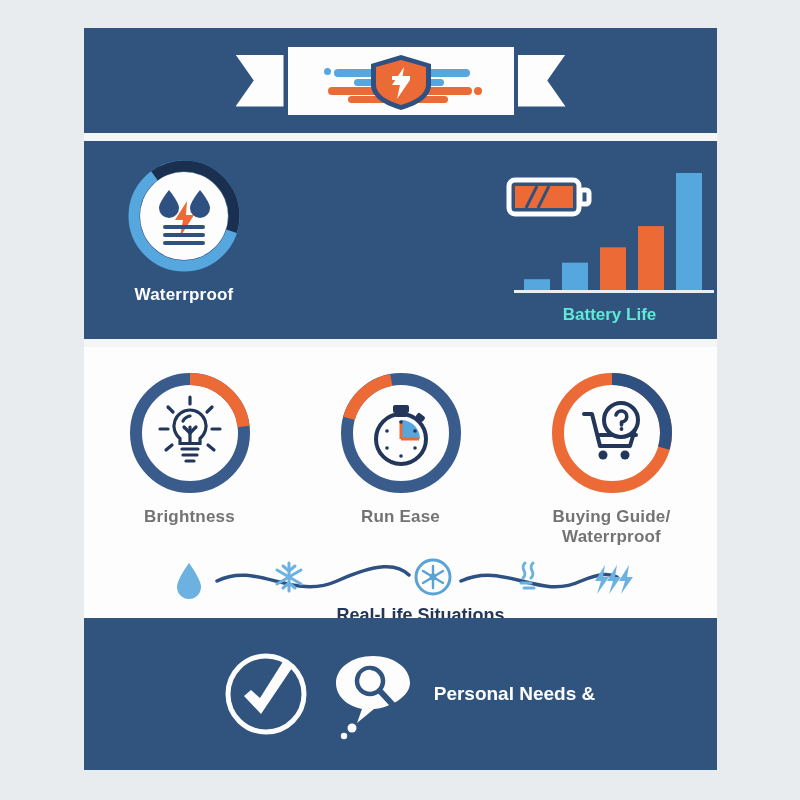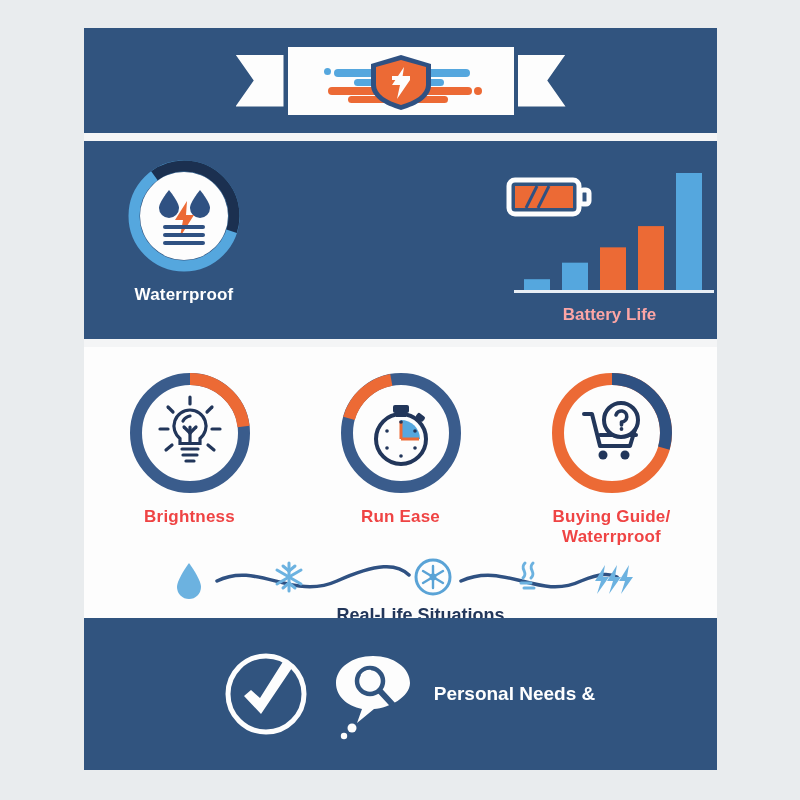--- a/index.html
+++ b/index.html
@@ -77,29 +77,29 @@
   .donut-wrap svg { display: block; }
 
   .cell-label {
     margin-top: 10px;
     color: #ffffff;
     font-size: 17px;
     font-weight: bold;
     line-height: 1.2;
     letter-spacing: 0.2px;
   }
-  .cell-label.dark { color: #ef4444; }
+  .cell-label.dark { color: #737373; }
 
   
   .battery-cell { position: relative; width: 215px; height: 170px; }
   .battery-icon { position: absolute; left: 4px; top: 18px; }
   .barchart { position: absolute; left: 12px; bottom: 34px; width: 200px; height: 132px; }
   .battery-label {
     position: absolute; bottom: 2px; left: 0; width: 100%;
-    text-align: center; color: #fca5a5; font-size: 17px; font-weight: bold; margin-top: 40px;
+    text-align: center; color: #5eead4; font-size: 17px; font-weight: bold; margin-top: 40px;
   }
 
   
   .band-row2 {
     position: absolute; left: 0; top: 319px;
     width: 100%; height: 291px;
     background: #fdfdfd;
   }
   .row2-grid {
     position: absolute; left: 0; top: 22px; width: 100%;

